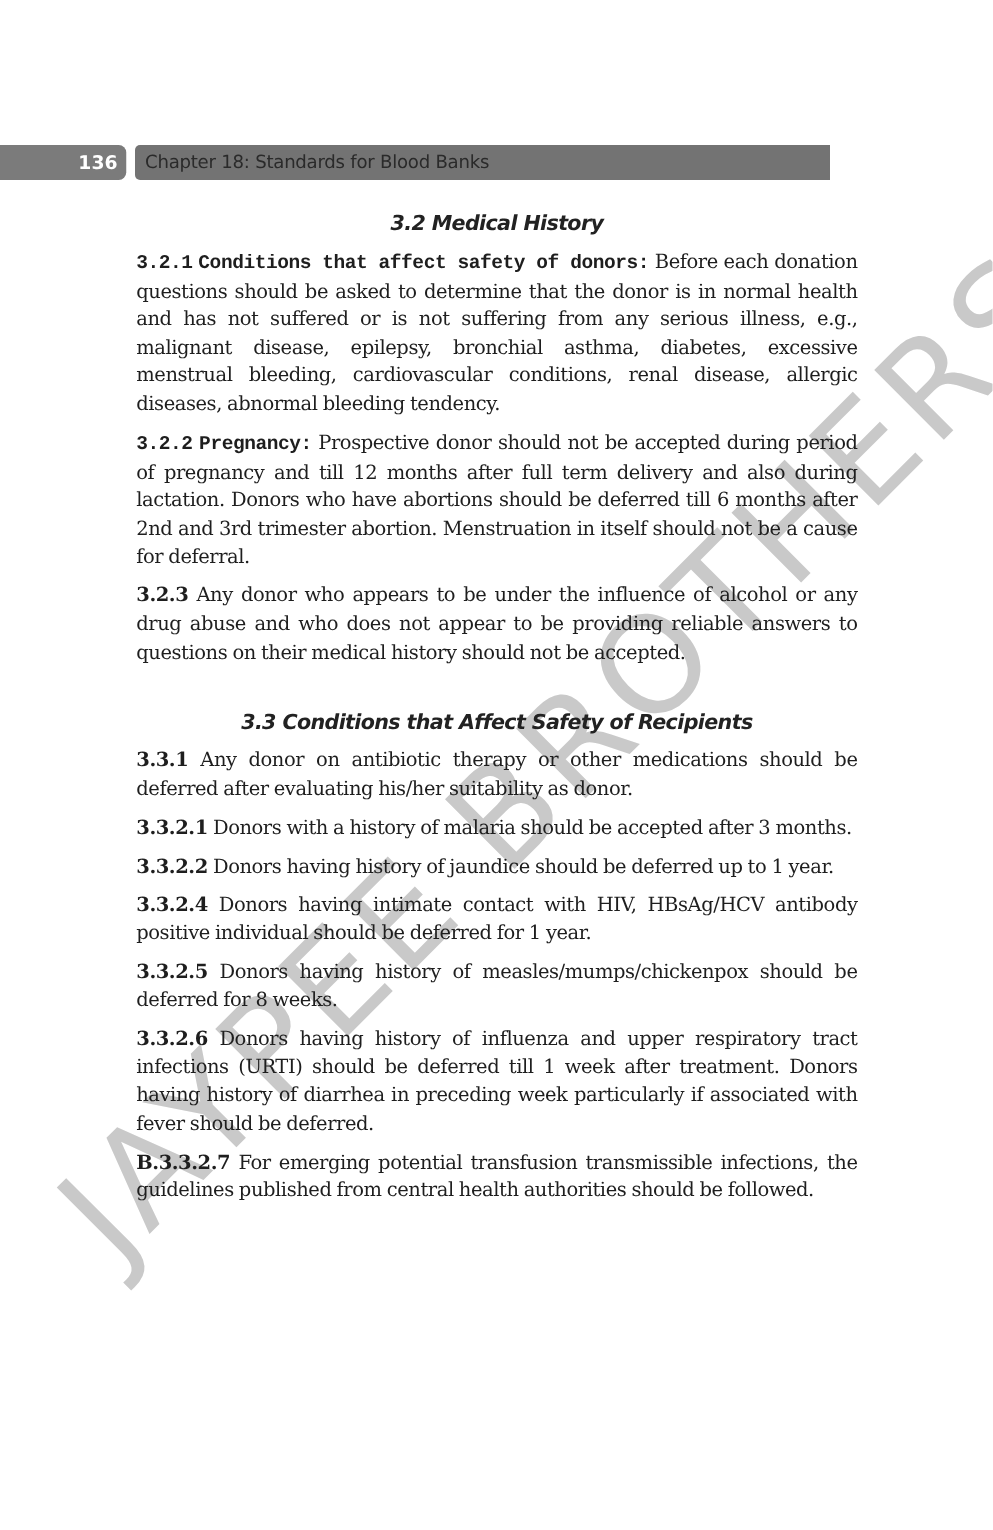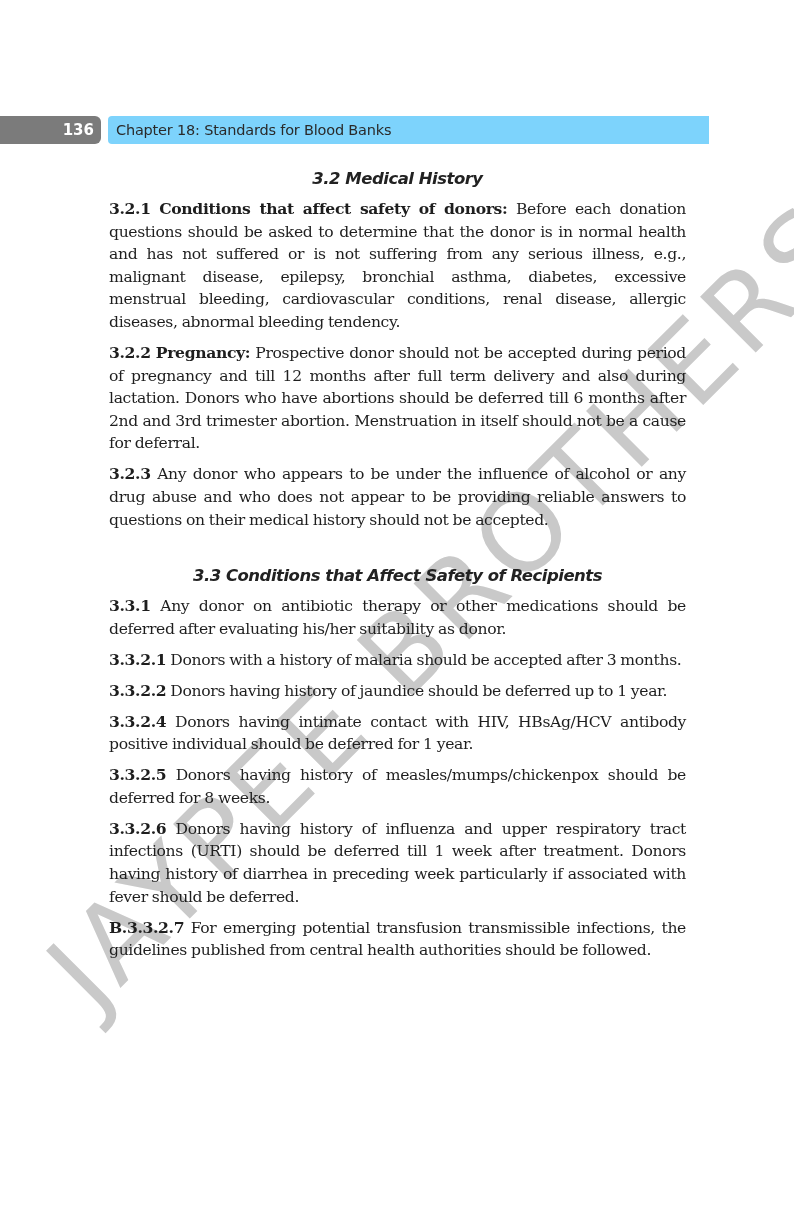--- a/index.html
+++ b/index.html
@@ -27,23 +27,23 @@
     color: #ffffff;
     font-family: "DejaVu Sans", sans-serif;
     font-weight: bold;
     font-size: 15px;
     line-height: 28px;
   }
   .header-bar {
     position: absolute;
     left: 108px;
     top: 116px;
-    width: 601px;
+    width: 556px;
     height: 28px;
-    background: #7dd3fc;
+    background: #737373;
     border-radius: 4px 0 0 4px;
     box-sizing: border-box;
     padding-left: 8px;
     color: #2a2a2a;
     font-family: "DejaVu Sans", sans-serif;
     font-size: 14.5px;
     line-height: 28px;
     letter-spacing: -0.2px;
   }
   .watermark {
@@ -93,20 +93,21 @@
     text-align: justify;
     margin: 0 0 8.4px 0;
     letter-spacing: -0.35px;
     word-spacing: -0.5px;
   }
   .para .num {
     font-weight: bold;
   }
   .para .lead {
     font-weight: bold;
+    font-family: Liberation Mono, monospace;
   }
 </style>
 </head>
 <body>
 
 <div class="header-tab">
   <span>136</span>
 </div>
 <div class="header-bar">
   <span>Chapter 18: Standards for Blood Banks</span>

